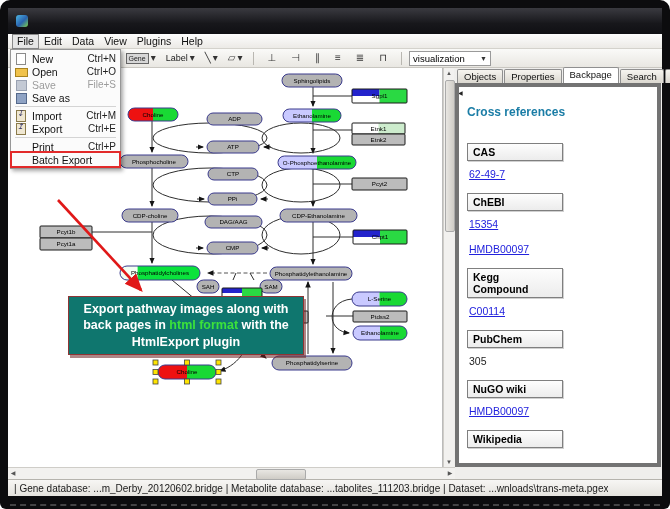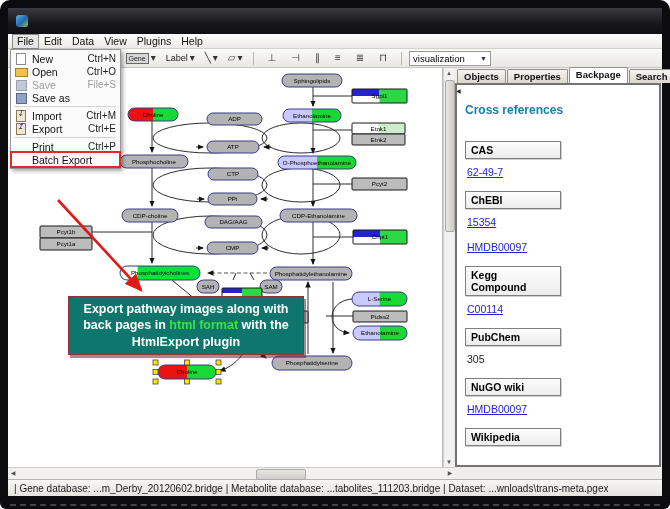--- a/index.html
+++ b/index.html
@@ -29,23 +29,23 @@
   .canvas{position:relative;background:#fff;flex:1 1 auto;border-right:1px solid #bbb;overflow:hidden;}
   .canvas svg{position:absolute;left:2px;top:0;}
   svg text{font-family:"Liberation Sans",sans-serif;fill:#000;}
   
   .vscroll{width:10px;background:#f2f1ef;border-left:1px solid #cfcdc8;position:relative;flex:0 0 auto;}
   .vthumb{position:absolute;left:1px;width:8px;top:12px;height:150px;background:linear-gradient(90deg,#e8e6e2,#cfccc6);border:1px solid #aaa;border-radius:2px;}
   .vs-arrow{position:absolute;left:0;width:10px;height:10px;font-size:6px;color:#555;text-align:center;line-height:10px;}
   
   .panel{width:208px;background:#efeeec;display:flex;flex-direction:column;flex:0 0 auto;}
   .tabs{display:flex;align-items:flex-end;height:15px;padding-left:3px;gap:1px;flex:0 0 auto;}
-  .tab{font-size:9.5px;color:#111;border:1px solid #8f8f8f;border-bottom:none;border-radius:2px 2px 0 0;padding:1px 6px 0 6px;background:linear-gradient(#f6f4ef,#dbd8d0);height:12px;font-weight:bold;}
+  .tab{font-size:9.5px;color:#111;border:1px solid #8f8f8f;border-bottom:none;border-radius:2px 2px 0 0;padding:1px 6px 0 6px;background:linear-gradient(#f6f4ef,#dbd8d0);height:12px;}
   .tab.active{background:#fff;height:14px;position:relative;z-index:2;}
-  .panel-body{flex:1 1 auto;background:#fff;border:2px solid #737373;margin:0 1px 0 1px;padding:4px 8px;overflow:hidden;position:relative;}
+  .panel-body{flex:1 1 auto;background:#fff;border:4px solid #737373;margin:0 1px 0 1px;padding:4px 8px;overflow:hidden;position:relative;}
   .xref-heading{color:#1b7da6;font-weight:bold;font-size:12px;margin:14px 0 24px 0;}
   .xref-box{width:84px;border:1px solid #7f7f7f;background:linear-gradient(#fdfdfd,#ececec);font-weight:bold;font-size:10.5px;padding:2px 5px;margin-bottom:7px;box-shadow:1px 1px 0 #d0d0d0;}
   .xref-val{font-size:10.5px;margin:0 0 13px 2px;}
   .xref-val a{color:#2222dd;}
   .xref-plain{color:#222;}
   
   .hscroll-row{height:12px;display:flex;flex:0 0 auto;background:#efeeec;}
   .hscroll{width:447px;background:#f2f1ef;border-top:1px solid #cfcdc8;position:relative;}
   .hthumb{position:absolute;top:1px;height:9px;left:248px;width:48px;background:linear-gradient(#e8e6e2,#cfccc6);border:1px solid #aaa;border-radius:2px;}
   .hs-arrow{position:absolute;top:0;width:10px;height:11px;font-size:6px;color:#555;text-align:center;line-height:11px;}

